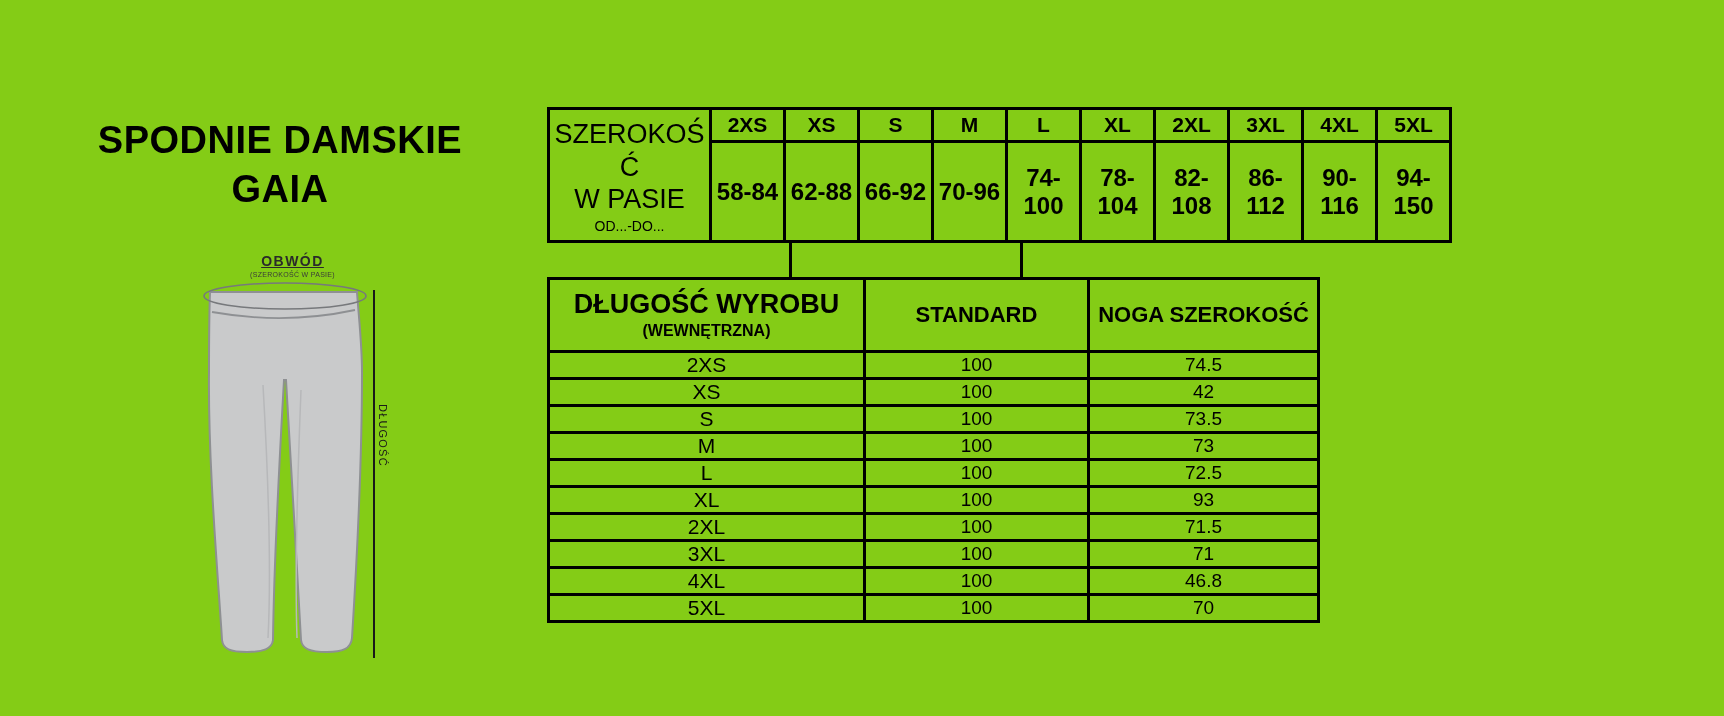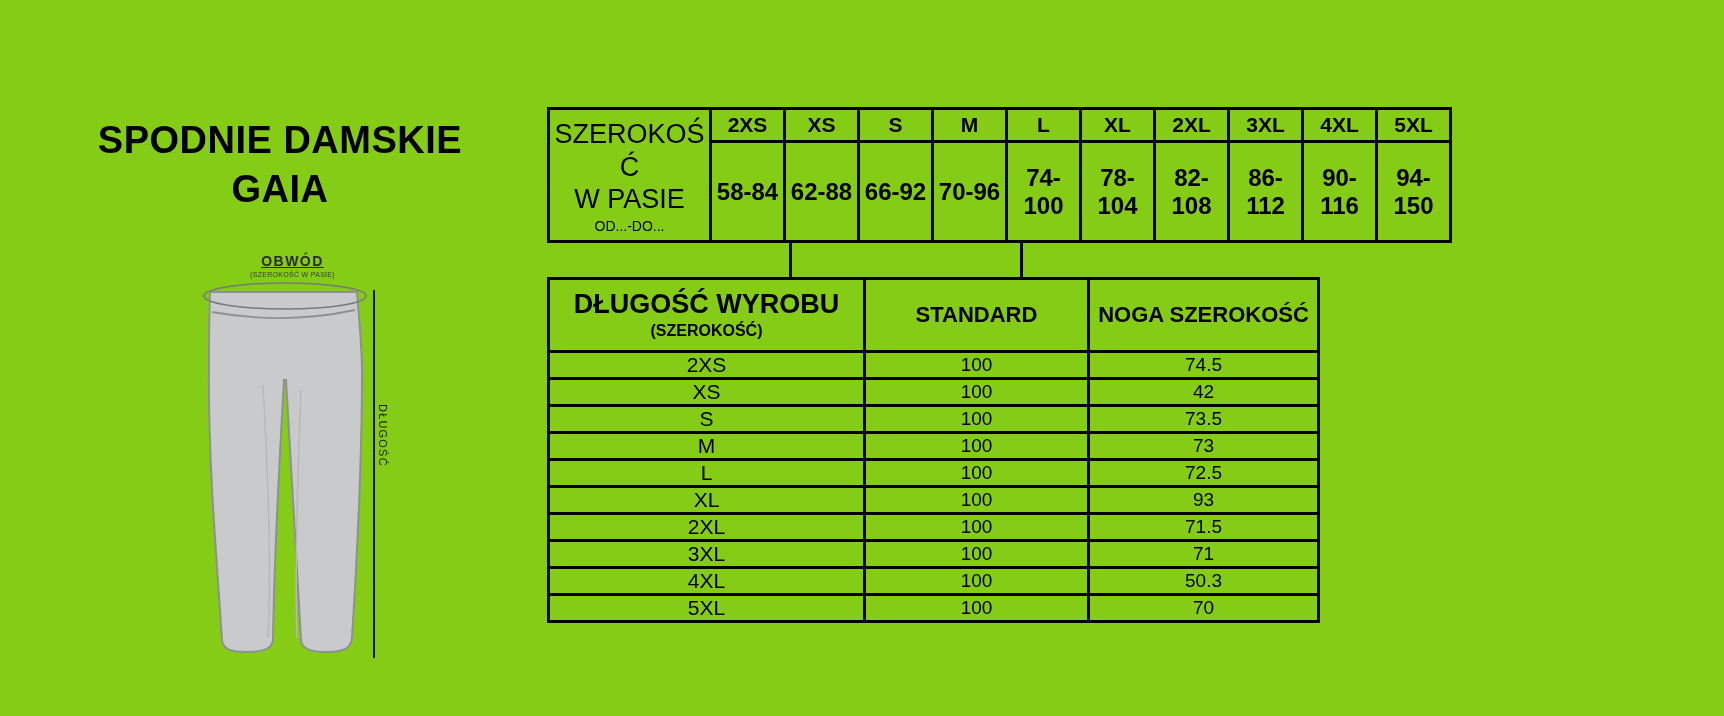--- a/index.html
+++ b/index.html
@@ -149,21 +149,21 @@
   <table class="t-length">
     <colgroup>
         <col class="c1">
         <col class="c2">
         <col class="c3">
       </colgroup>
     <tbody>
       <tr>
         <th class="lt-head">
           <div class="lt-h1-main">DŁUGOŚĆ WYROBU</div>
-          <div class="lt-h1-sub">(SZEROKOŚĆ)</div>
+          <div class="lt-h1-sub">(WEWNĘTRZNA)</div>
         </th>
         <th class="lt-head lt-h-bold">STANDARD</th>
         <th class="lt-head lt-h-bold">NOGA SZEROKOŚĆ</th>
       </tr>
       <tr>
         <td class="lt-row-size">2XS</td>
         <td class="lt-row-val">100</td>
         <td class="lt-row-val">74.5</td>
       </tr>
       <tr>
@@ -197,21 +197,21 @@
         <td class="lt-row-val">71.5</td>
       </tr>
       <tr>
         <td class="lt-row-size">3XL</td>
         <td class="lt-row-val">100</td>
         <td class="lt-row-val">71</td>
       </tr>
       <tr>
         <td class="lt-row-size">4XL</td>
         <td class="lt-row-val">100</td>
-        <td class="lt-row-val">50.3</td>
+        <td class="lt-row-val">46.8</td>
       </tr>
       <tr>
         <td class="lt-row-size">5XL</td>
         <td class="lt-row-val">100</td>
         <td class="lt-row-val">70</td>
       </tr>
     </tbody>
   </table>
 
 </div>

